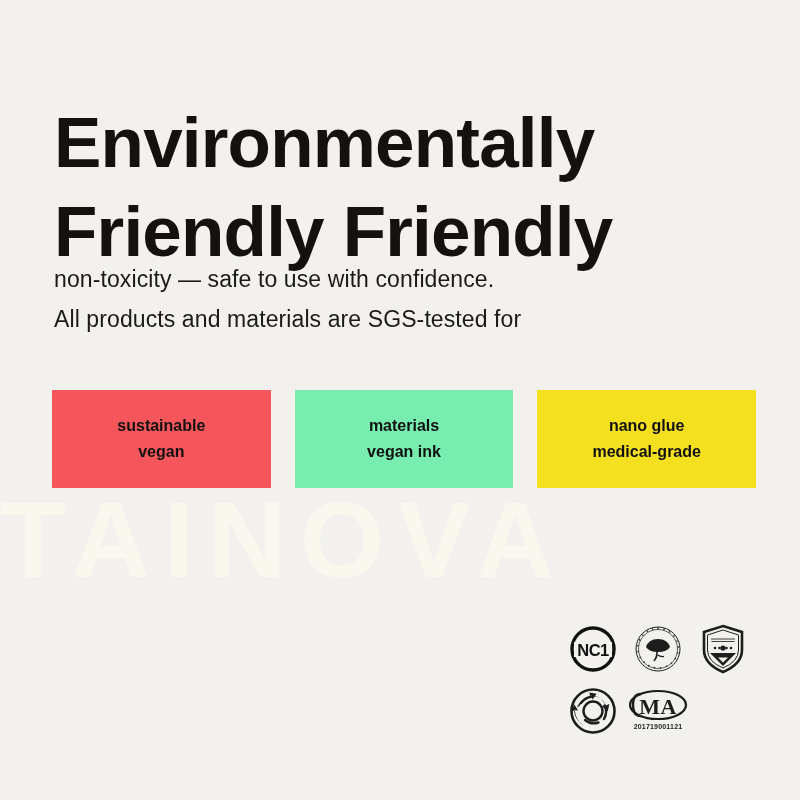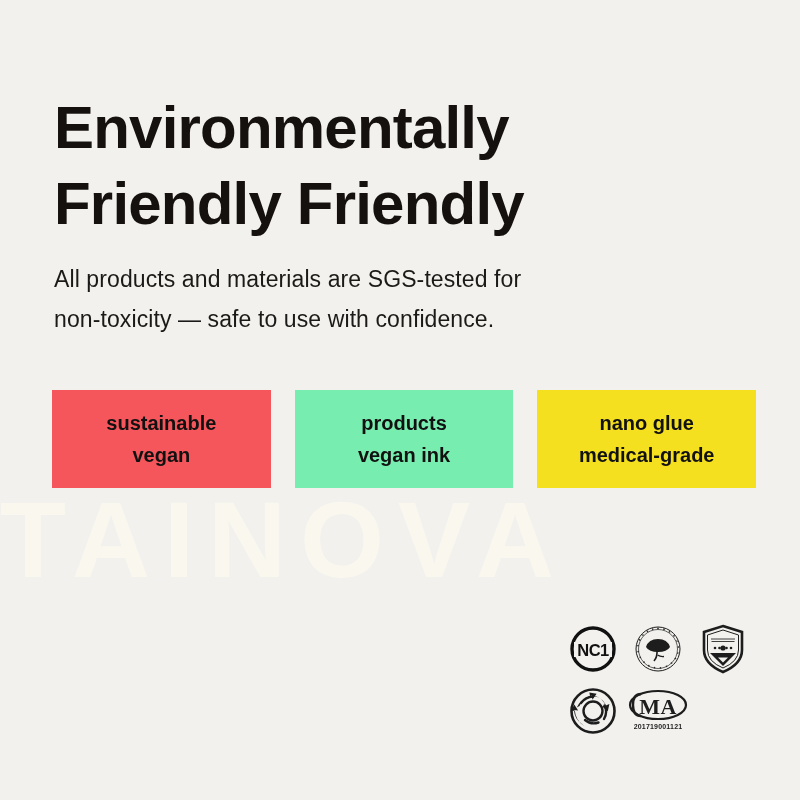--- a/index.html
+++ b/index.html
@@ -40,21 +40,21 @@
   }
 
   
   .heading {
     position: absolute;
     left: 54px;
     top: 50px;
     width: 640px;
     font-family: "Liberation Sans", sans-serif;
     font-weight: bold;
-    font-size: 60px;
+    font-size: 71px;
     line-height: 1.26;
     letter-spacing: -0.8px;
     color: #14110F;
   }
   .heading .line {
     display: block;
   }
 
   
   .subtitle {
@@ -84,21 +84,21 @@
     gap: 24px;
   }
   .feature-box {
     flex: 1 1 0;
     display: flex;
     flex-direction: column;
     align-items: center;
     justify-content: center;
     font-family: "Liberation Sans", sans-serif;
     font-weight: bold;
-    font-size: 20px;
+    font-size: 16px;
     line-height: 1.62;
     color: #111111;
     text-align: center;
   }
   .feature-box .fline {
     display: block;
   }
 
   
   .certs {
@@ -129,33 +129,33 @@
 <div class="page">
 
   <div class="watermark" style="color: rgb(250, 248, 238);">TAINOVA</div>
 
   <h1 class="heading" style="color: rgb(20, 17, 15);">
     <span class="line">Environmentally</span>
     <span class="line">Friendly Friendly</span>
   </h1>
 
   <p class="subtitle" style="color: rgb(28, 26, 24);">
+    <span class="line">non-toxicity — safe to use with confidence.</span>
     <span class="line">All products and materials are SGS-tested for</span>
-    <span class="line">non-toxicity — safe to use with confidence.</span>
   </p>
 
   <div class="features">
 
     <div class="feature-box" style="background-color: rgb(244, 86, 91);">
       <span class="fline">sustainable</span>
       <span class="fline">vegan</span>
     </div>
 
     <div class="feature-box" style="background-color: rgb(119, 237, 176);">
-      <span class="fline">products</span>
+      <span class="fline">materials</span>
       <span class="fline">vegan ink</span>
     </div>
 
     <div class="feature-box" style="background-color: rgb(245, 224, 32);">
       <span class="fline">nano glue</span>
       <span class="fline">medical-grade</span>
     </div>
 
   </div>
 

